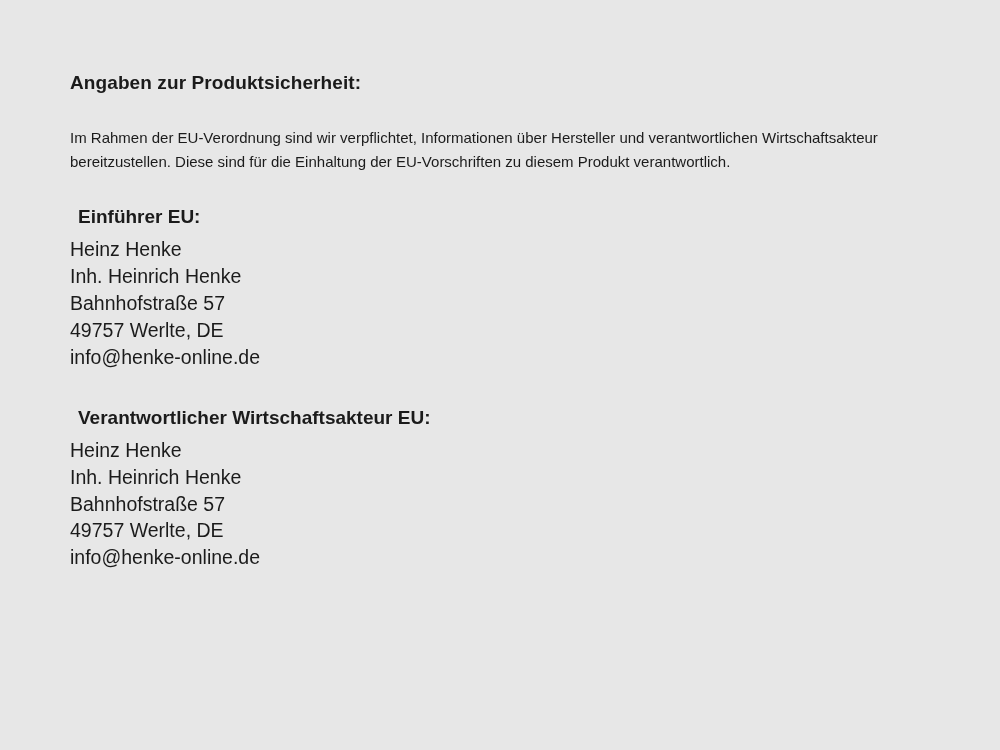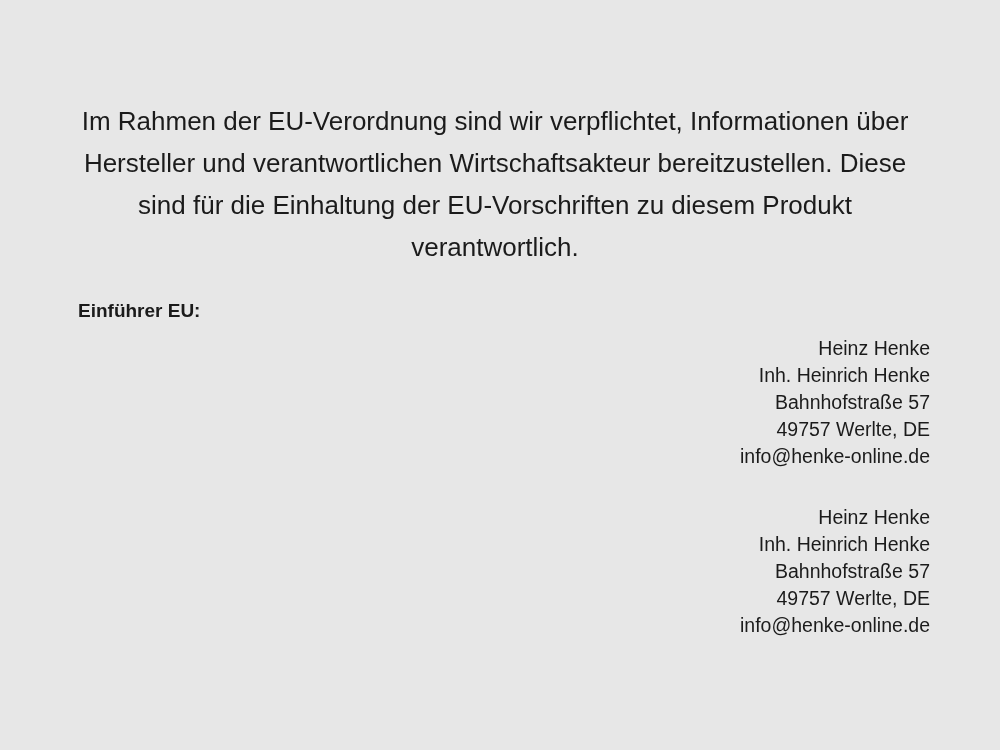--- a/index.html
+++ b/index.html
@@ -25,69 +25,69 @@
     width: 860px;
   }
   .heading {
     font-size: 19px;
     font-weight: bold;
     line-height: 1.35;
     margin: 0 0 0 0;
     letter-spacing: 0.1px;
   }
   .intro {
-    font-size: 26px;
+    font-size: 15px;
     line-height: 1.62;
     margin: 30px 0 0 0;
     max-width: 850px;
-    text-align: center;
   }
   .block {
     margin-top: 30px;
   }
   .block-title {
     font-size: 19px;
     font-weight: bold;
     line-height: 1.42;
     margin: 0 0 0 8px;
   }
   .block-lines {
-    margin-top: 10px;
-    text-align: right;
+    margin-top: 5px;
   }
   .block-line {
     font-size: 19.5px;
     line-height: 1.38;
     white-space: pre;
   }
   .block.second {
     margin-top: 34px;
   }
 </style>
 </head>
 <body style="background: rgb(231, 231, 231); color: rgb(27, 27, 27);">
 
 <div class="page">
   <div class="doc">
 
+    <h1 class="heading">Angaben zur Produktsicherheit:</h1>
 
     <p class="intro">Im Rahmen der EU-Verordnung sind wir verpflichtet, Informationen über Hersteller und verantwortlichen Wirtschaftsakteur bereitzustellen. Diese sind für die Einhaltung der EU-Vorschriften zu diesem Produkt verantwortlich.</p>
 
     <div class="block first">
       <div class="block-title">Einführer EU:</div>
       <div class="block-lines">
         <div class="block-line">Heinz Henke</div>
         <div class="block-line">Inh. Heinrich Henke</div>
         <div class="block-line">Bahnhofstraße 57</div>
         <div class="block-line">49757 Werlte, DE</div>
         <div class="block-line">info@henke-online.de</div>
       </div>
     </div>
 
     <div class="block second">
+      <div class="block-title">Verantwortlicher Wirtschaftsakteur EU:</div>
       <div class="block-lines">
         <div class="block-line">Heinz Henke</div>
         <div class="block-line">Inh. Heinrich Henke</div>
         <div class="block-line">Bahnhofstraße 57</div>
         <div class="block-line">49757 Werlte, DE</div>
         <div class="block-line">info@henke-online.de</div>
       </div>
     </div>
 
   </div>

